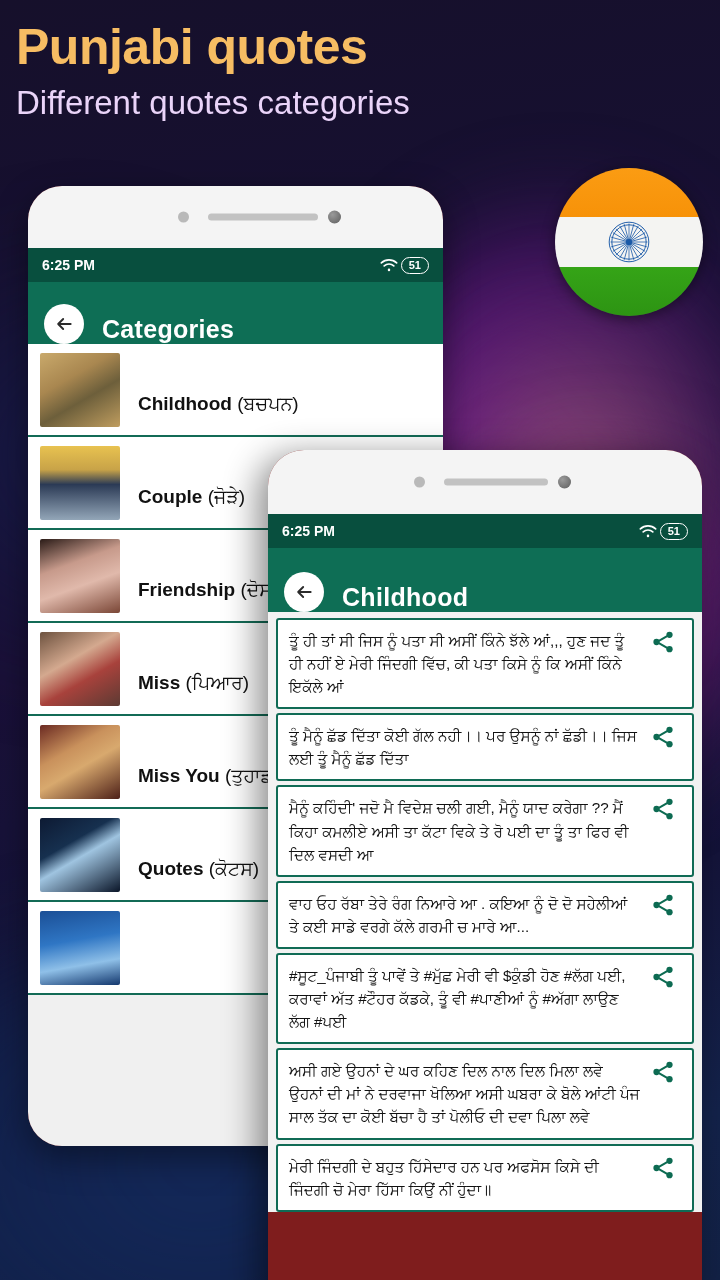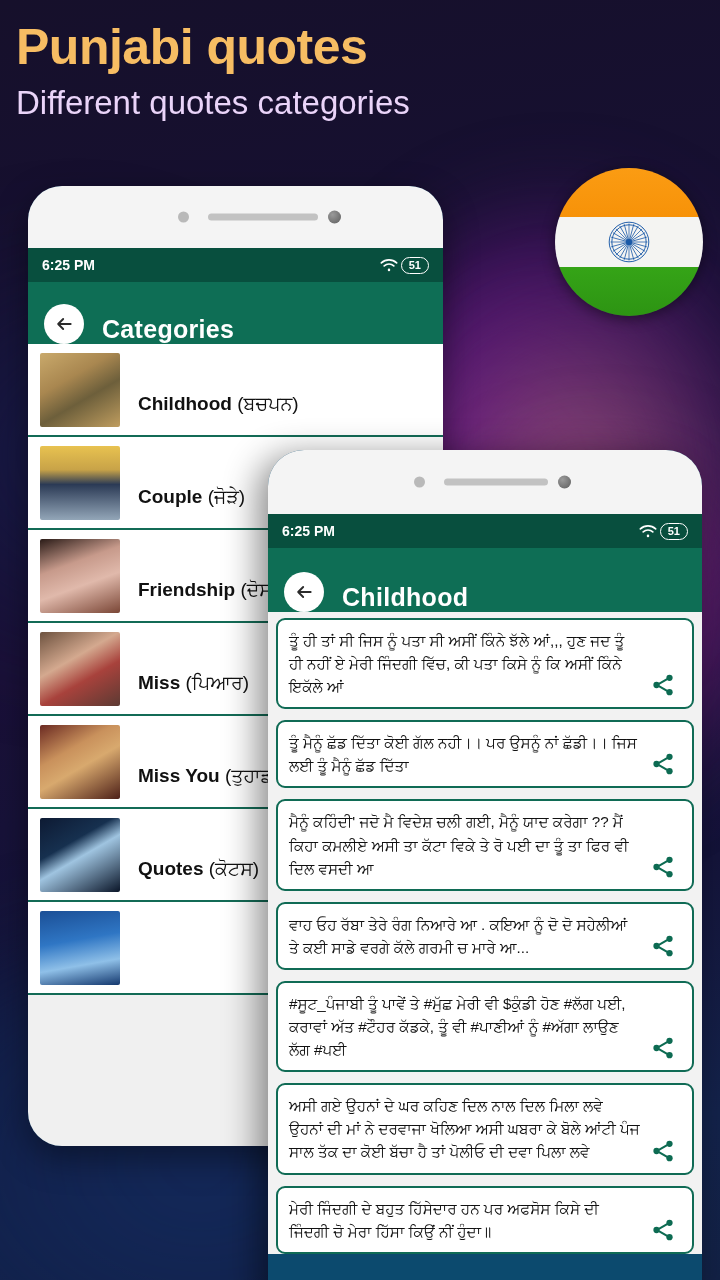--- a/index.html
+++ b/index.html
@@ -60,21 +60,21 @@
     overflow:hidden; z-index:9;
     box-shadow:0 3px 14px rgba(0,0,0,.45);
   }
   .flag-stripe { position:absolute; left:0; width:100%; }
   .f-saffron { top:0;     height:33.4%; background:linear-gradient(180deg,#fb9c13 0%,#f79208 100%); }
   .f-white   { top:33.4%; height:33.2%; background:#f4f4f2; }
   .f-green   { top:66.6%; height:33.4%; background:linear-gradient(180deg,#35a417 0%,#2d9413 100%); }
   #chakra-icon { position:absolute; left:50%; top:50%; transform:translate(-50%,-50%); }
 
   
-  .phone { position:absolute; background:#0c4a6e; }
+  .phone { position:absolute; background:#7f1d1d; }
 
   #phone-left {
     left:28px; top:186px; width:415px; height:960px;
     border-radius:34px;
     box-shadow:0 12px 34px rgba(0,0,0,.42);
     z-index:4; overflow:hidden;
   }
   #phone-right {
     left:268px; top:450px; width:434px; height:870px;
     border-radius:36px;
@@ -151,24 +151,24 @@
   .th-missyou    { background:linear-gradient(150deg,#6b2a22 0%,#c9915c 35%,#d8a96e 55%,#4d2018 100%); }
   .th-quotes     { background:linear-gradient(150deg,#0d1a33 0%,#16304f 35%,#9fc4e0 52%,#0a1528 100%); }
   .th-sad        { background:linear-gradient(150deg,#9a9a9a 0%,#d2d2d2 25%,#d6526c 48%,#22242a 100%); }
   .th-extra      { background:linear-gradient(170deg,#1b4f96 0%,#2f76c4 40%,#8fc0e8 70%,#14386e 100%); }
 
   
   .quote-list { background:#f2f2f2; padding:6px 8px 0; }
   .quote-card {
     background:#fff;
     border:2.2px solid #106b55;
-    border-radius:9px;
-    display:flex; align-items:flex-end;
+    border-radius:3px;
+    display:flex; align-items:flex-start;
     padding:9px 6px 9px 11px;
-    margin-bottom:11px;
+    margin-bottom:4px;
   }
   .quote-text {
     flex:1;
     font-size:15.2px; line-height:1.52; color:#111;
   }
   .share-btn { width:46px; flex:none; display:flex; align-items:center; justify-content:center; }
 
   
   .phone-foot { background:#f0f0f0; height:100%; }
 </style>

